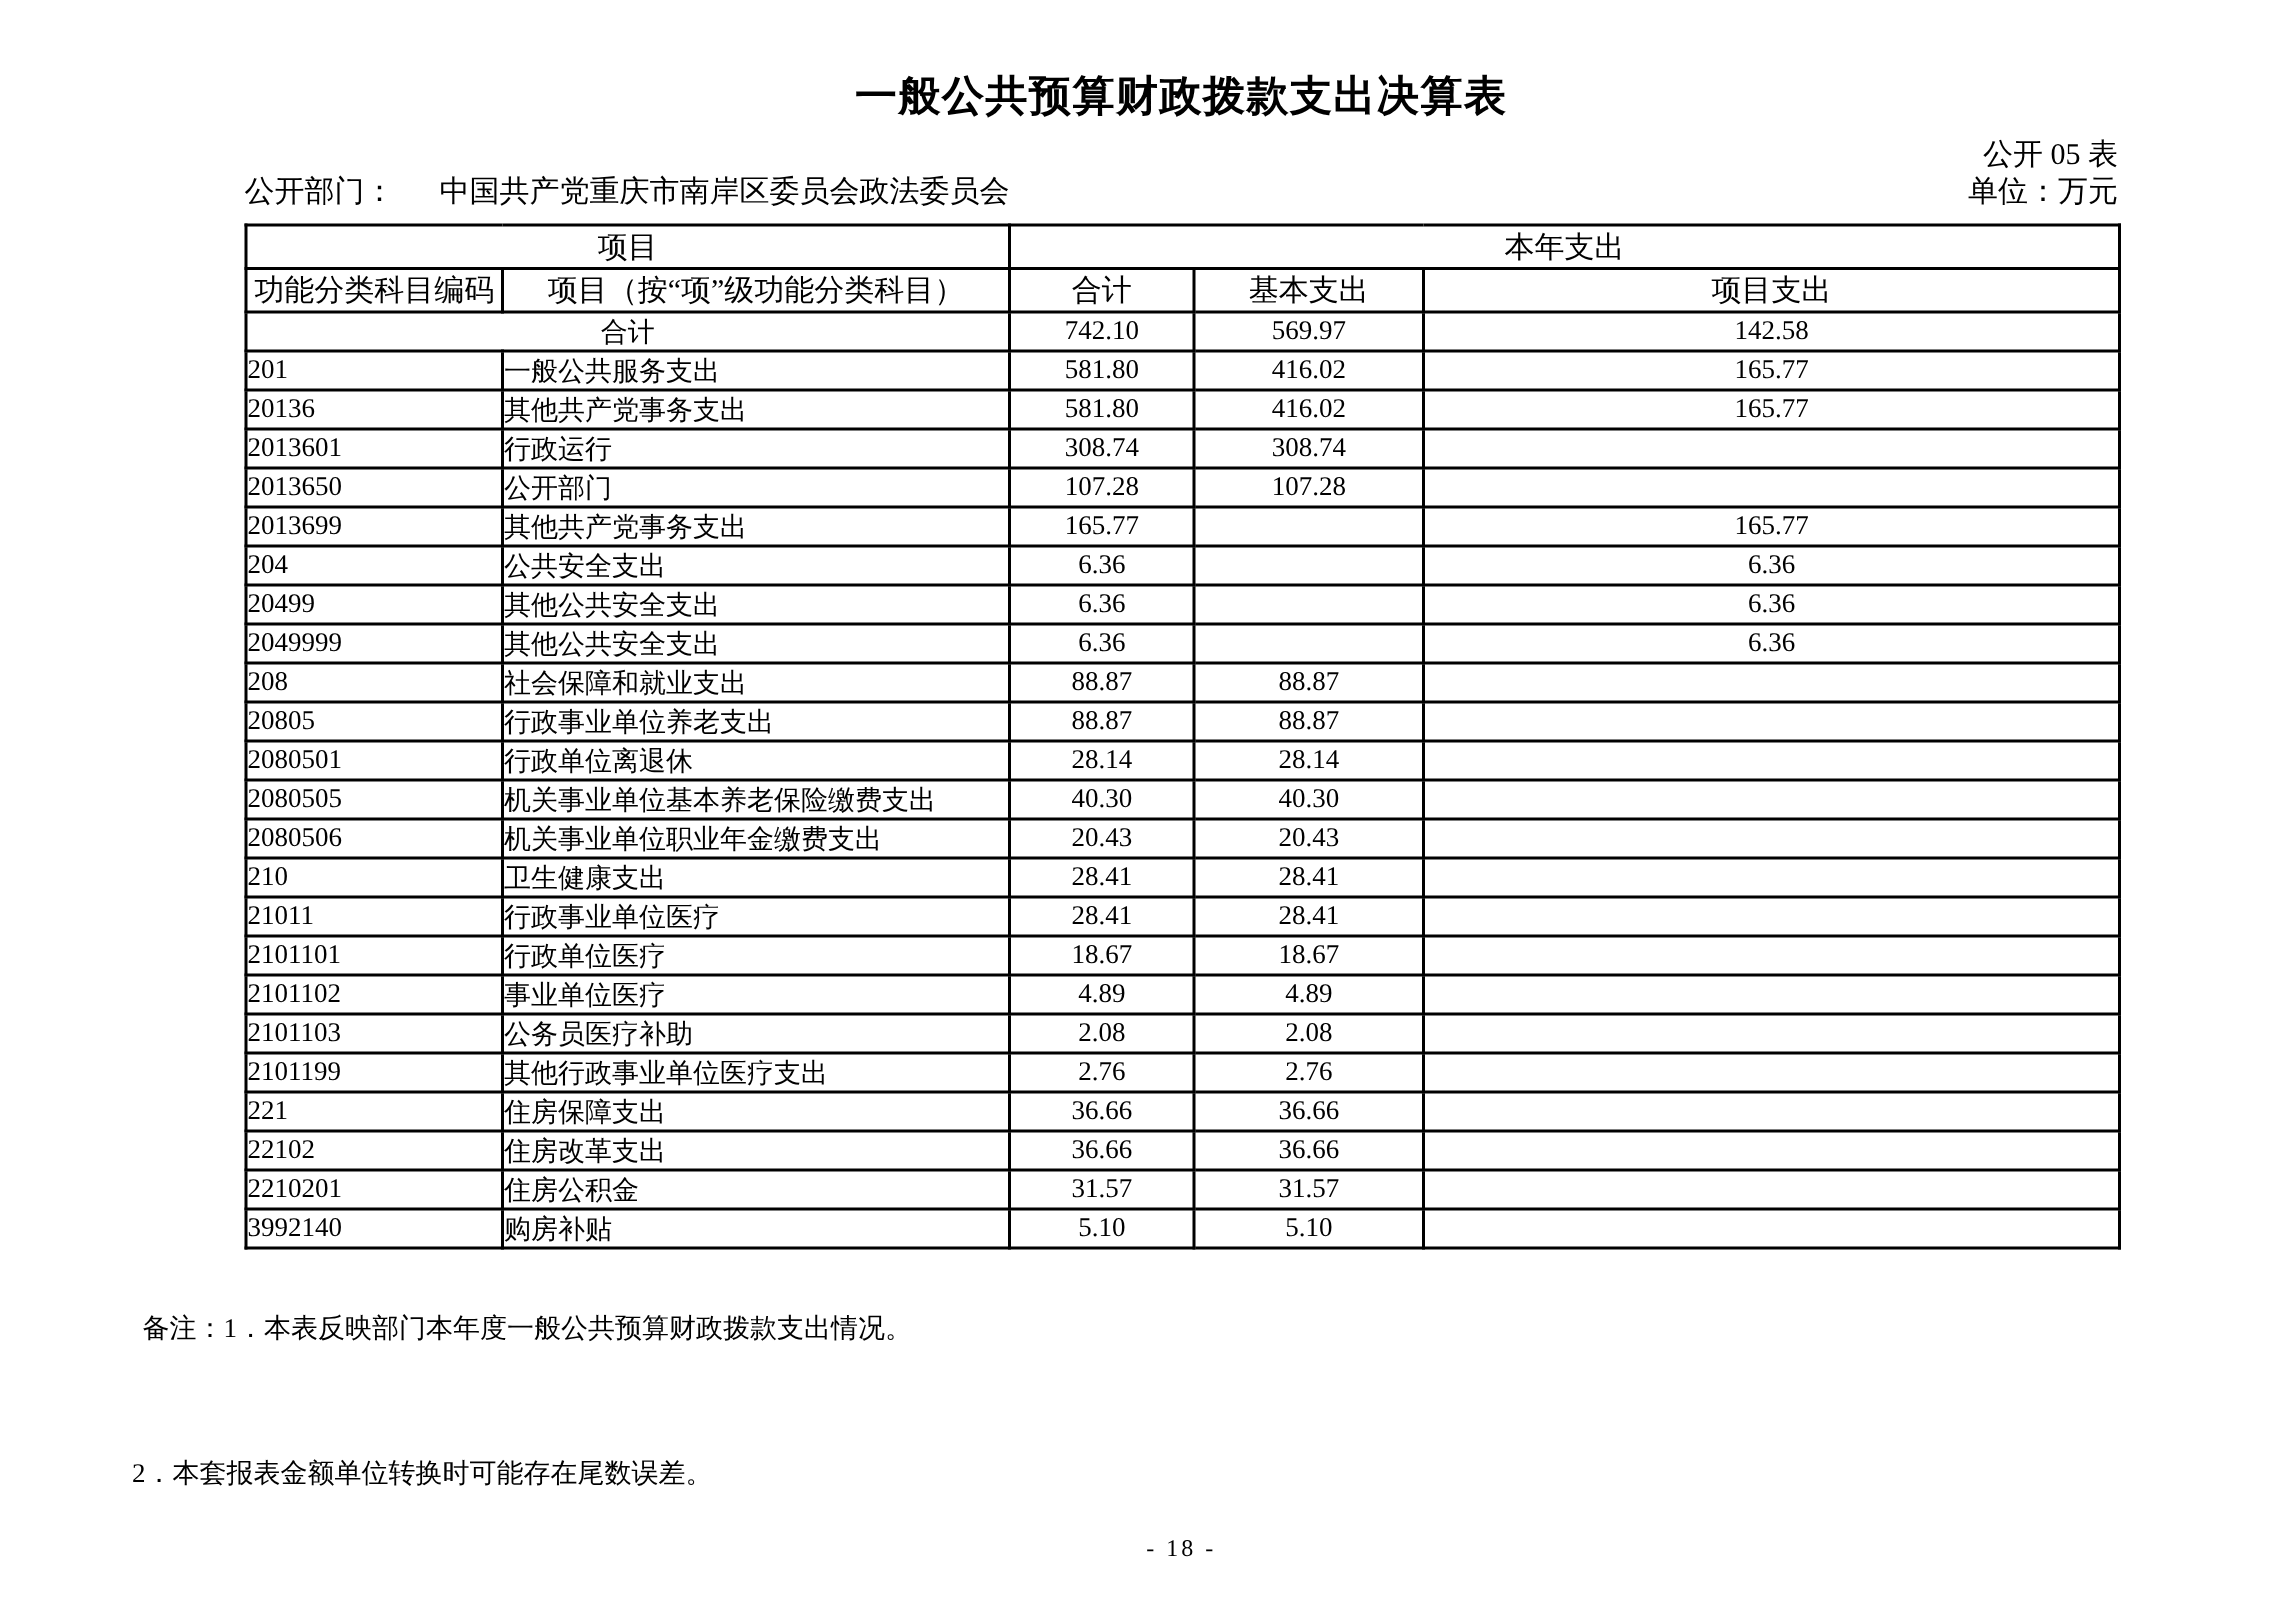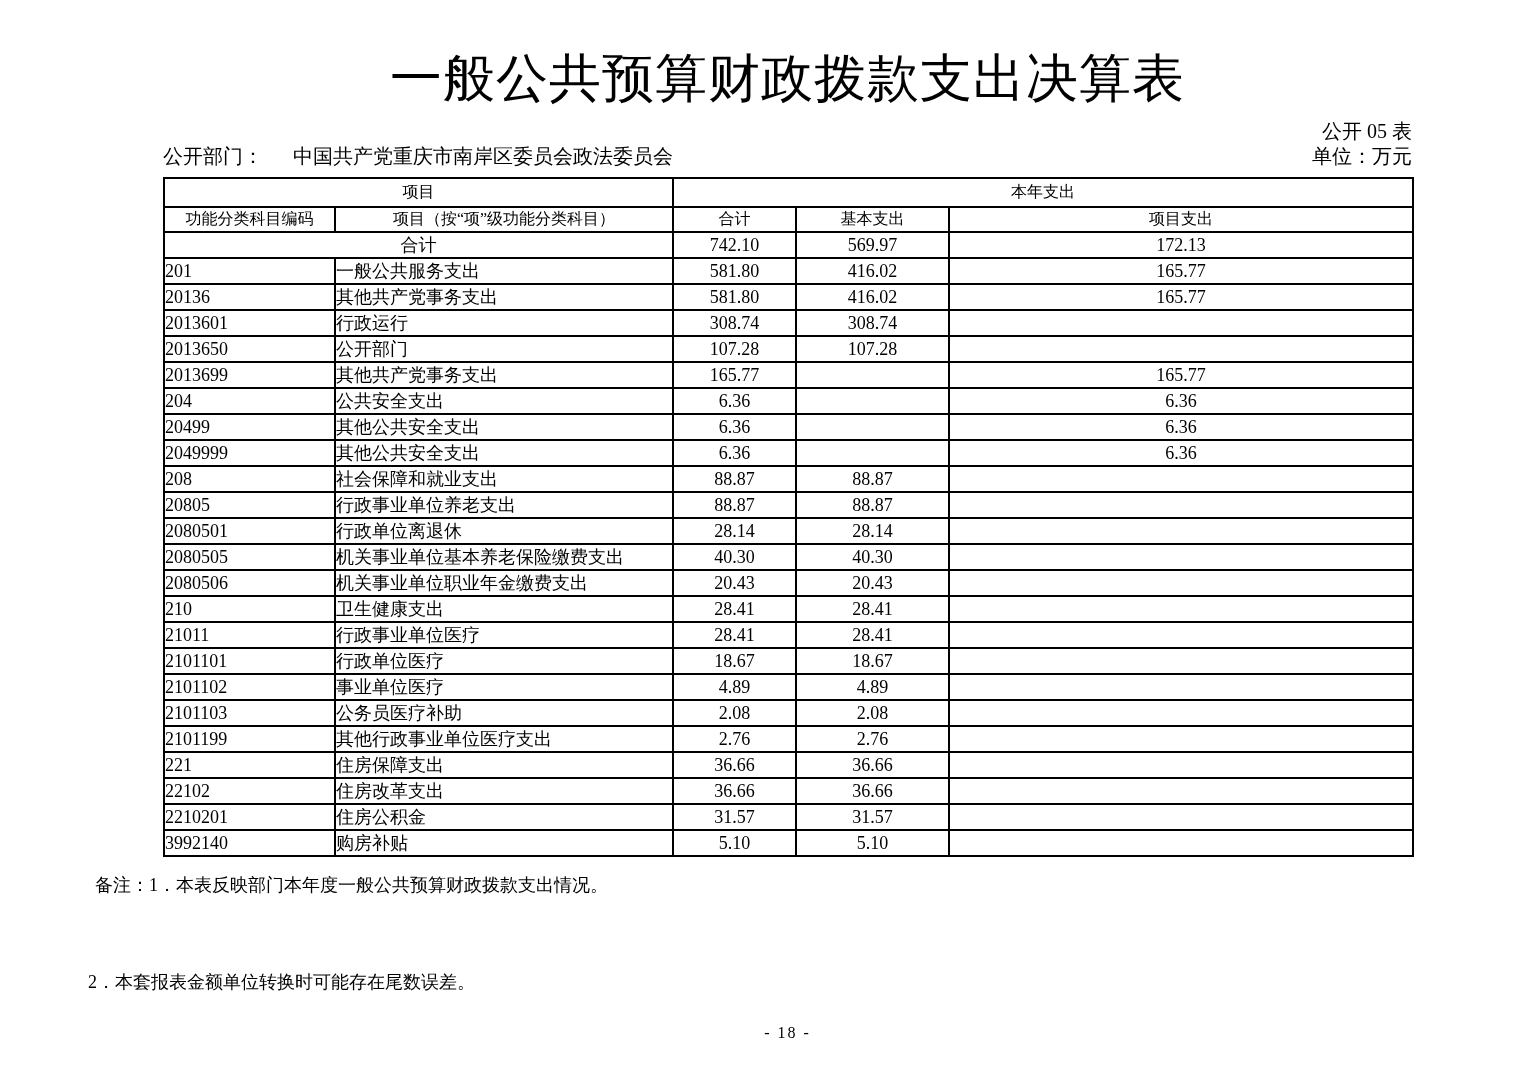--- a/index.html
+++ b/index.html
@@ -4,37 +4,37 @@
 <style>
   html,body{margin:0;padding:0;}
   body{
     width:1520px;height:1074px;position:relative;
     background:#ffffff;color:#000000;
     font-family:"Liberation Serif","DejaVu Serif",serif;
     overflow:hidden;
   }
   .wrapper{position:absolute;left:163px;top:0;width:1249px;}
   .title{
-    font-size:52px;font-weight:normal;text-align:center;
+    font-size:28px;font-weight:bold;text-align:center;
     margin:48px 0 0 0;line-height:1.2;white-space:nowrap;letter-spacing:1px;
   }
   .meta-line1{text-align:right;font-size:20px;margin-top:10px;line-height:23px;}
   .meta-line2{
     display:flex;justify-content:space-between;align-items:baseline;
     font-size:20px;margin-top:3px;line-height:23px;font-family:Liberation Mono, monospace;
   }
   .dept-gap{display:inline-block;width:30px;}
   table.budget{
     border-collapse:collapse;table-layout:fixed;width:1249px;margin-top:8px;
   }
   table.budget th, table.budget td{
     border:2px solid #000;font-weight:normal;
     overflow:hidden;white-space:nowrap;padding:0;
   }
-  table.budget thead th{font-size:16px;text-align:center;margin-top:23px;}
+  table.budget thead th{font-size:20px;text-align:center;margin-top:23px;}
   tr.hrow1 th{height:27px;}
   tr.hrow2 th{height:23px;}
   table.budget tbody td{height:22px;font-size:18px;}
   td.c-code{text-align:left;padding-left:2px;}
   td.c-name{text-align:left;padding-left:3px;}
   td.c-num{text-align:center;}
   td.c-center{text-align:center;}
   .note1{position:absolute;left:95px;top:873px;font-size:18px;}
   .note2{position:absolute;left:88px;top:930px;font-size:18px;margin-top:40px;}
   .footer{
@@ -76,21 +76,21 @@
         <th>合计</th>
         <th>基本支出</th>
         <th>项目支出</th>
       </tr>
     </thead>
     <tbody>
         <tr>
           <td class="c-center" colspan="2">合计</td>
           <td class="c-num">742.10</td>
           <td class="c-num">569.97</td>
-          <td class="c-num">172.13</td>
+          <td class="c-num">142.58</td>
         </tr>
         <tr>
           <td class="c-code">201</td>
           <td class="c-name">一般公共服务支出</td>
           <td class="c-num">581.80</td>
           <td class="c-num">416.02</td>
           <td class="c-num">165.77</td>
         </tr>
         <tr>
           <td class="c-code">20136</td>

